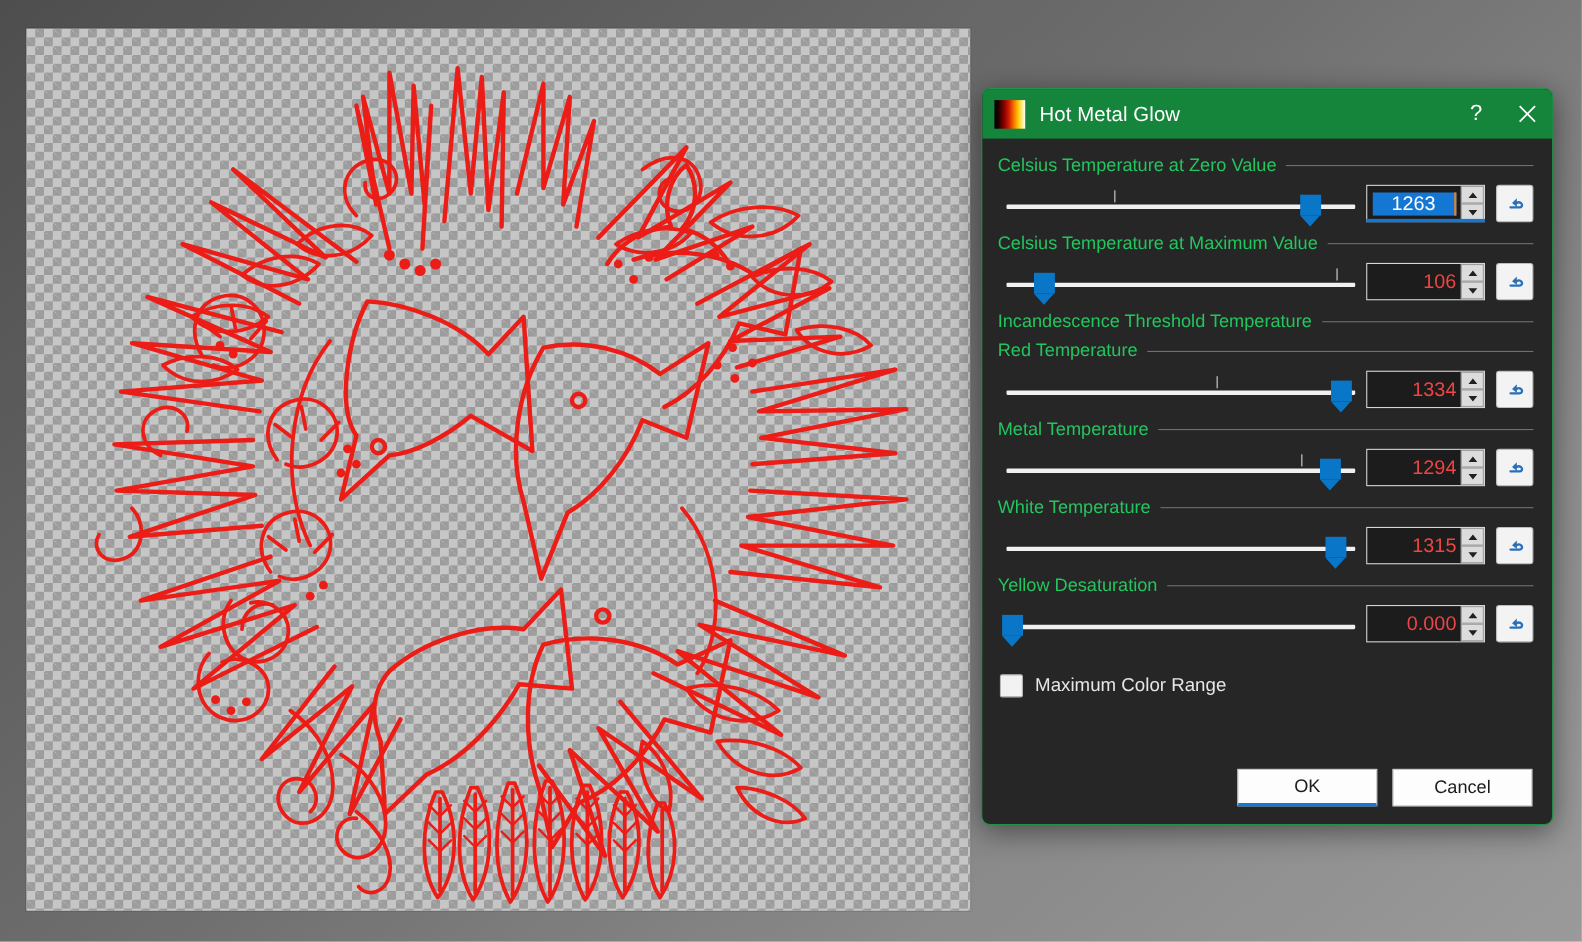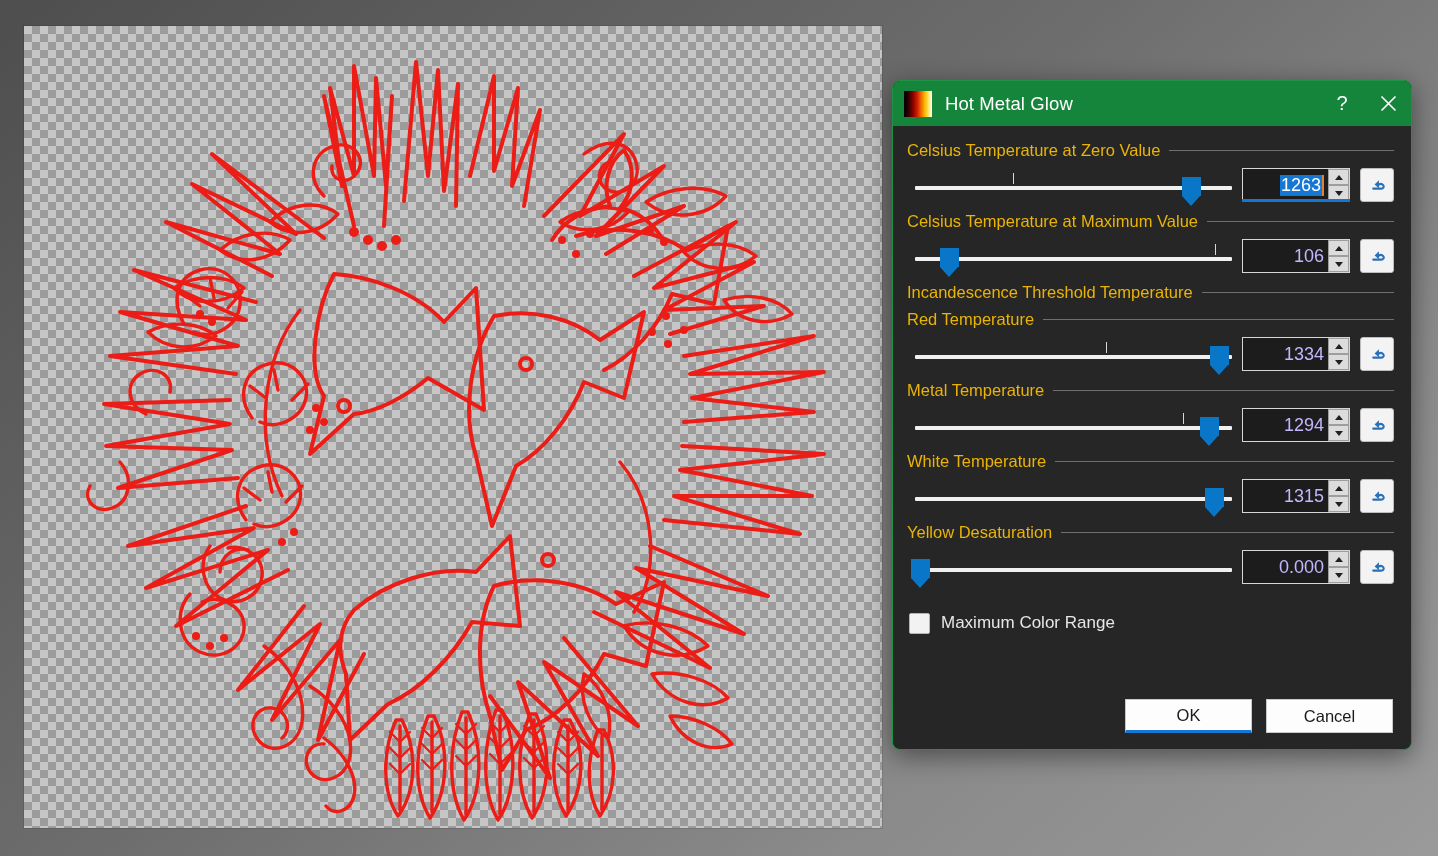--- a/index.html
+++ b/index.html
@@ -51,21 +51,21 @@
   #close-btn svg{display:block;}
 
   #dlg-body{
     flex:1 1 auto;padding:12px 17px 0 14px;display:flex;flex-direction:column;
   }
 
   
   .group{margin-bottom:2px;}
   .group-head{display:flex;align-items:center;height:25px;}
   .group-label{
-    color:#eab308;font-size:16.5px;white-space:nowrap;padding-right:9px;
+    color:#22c55e;font-size:16.5px;white-space:nowrap;padding-right:9px;
   }
   .group-rule{flex:1 1 auto;height:1px;background:#6f6f6f;}
 
   .row{display:flex;align-items:center;height:44px;}
 
   
   .slider{position:relative;flex:1 1 auto;height:40px;margin-right:8px;}
   .track{
     position:absolute;left:8px;right:2px;top:21px;height:4px;
     background:#f0f0f0;border-radius:1px;
@@ -88,24 +88,24 @@
     flex:0 0 auto;width:108px;height:34px;display:flex;
     background:#1c1c1c;border:1px solid #d6d6d6;box-sizing:border-box;
     position:relative;
   }
   .spin.focused{border-color:#d6d6d6;}
   .spin.focused::after{
     content:"";position:absolute;left:-1px;right:-1px;bottom:-1px;height:3px;background:#1477d4;
   }
   .spin-val{
     flex:1 1 auto;display:flex;align-items:center;justify-content:flex-end;
-    padding-right:3px;color:#c4b5fd;font-size:18px;overflow:hidden;white-space:nowrap;
+    padding-right:3px;color:#ef4444;font-size:18px;overflow:hidden;white-space:nowrap;
   }
   .spin.focused .spin-val{color:#ffffff;}
-  .spin.focused .spin-val span{background:#1477d4;padding:0 1px;border-right:2px solid #e08030;}
+  .spin.focused .spin-val span{background:#1477d4;padding:0 17px;border-right:2px solid #e08030;}
   .spin-arrows{
     flex:0 0 auto;width:21px;display:flex;flex-direction:column;
     border-left:1px solid #1c1c1c;
   }
   .spin-arrows div{
     flex:1 1 0;background:#dcdcdc;display:flex;align-items:center;justify-content:center;
     border:1px solid #9e9e9e;box-sizing:border-box;
   }
   .ar{width:0;height:0;border-left:4px solid transparent;border-right:4px solid transparent;}
   .ar-up{border-bottom:5px solid #202020;}

